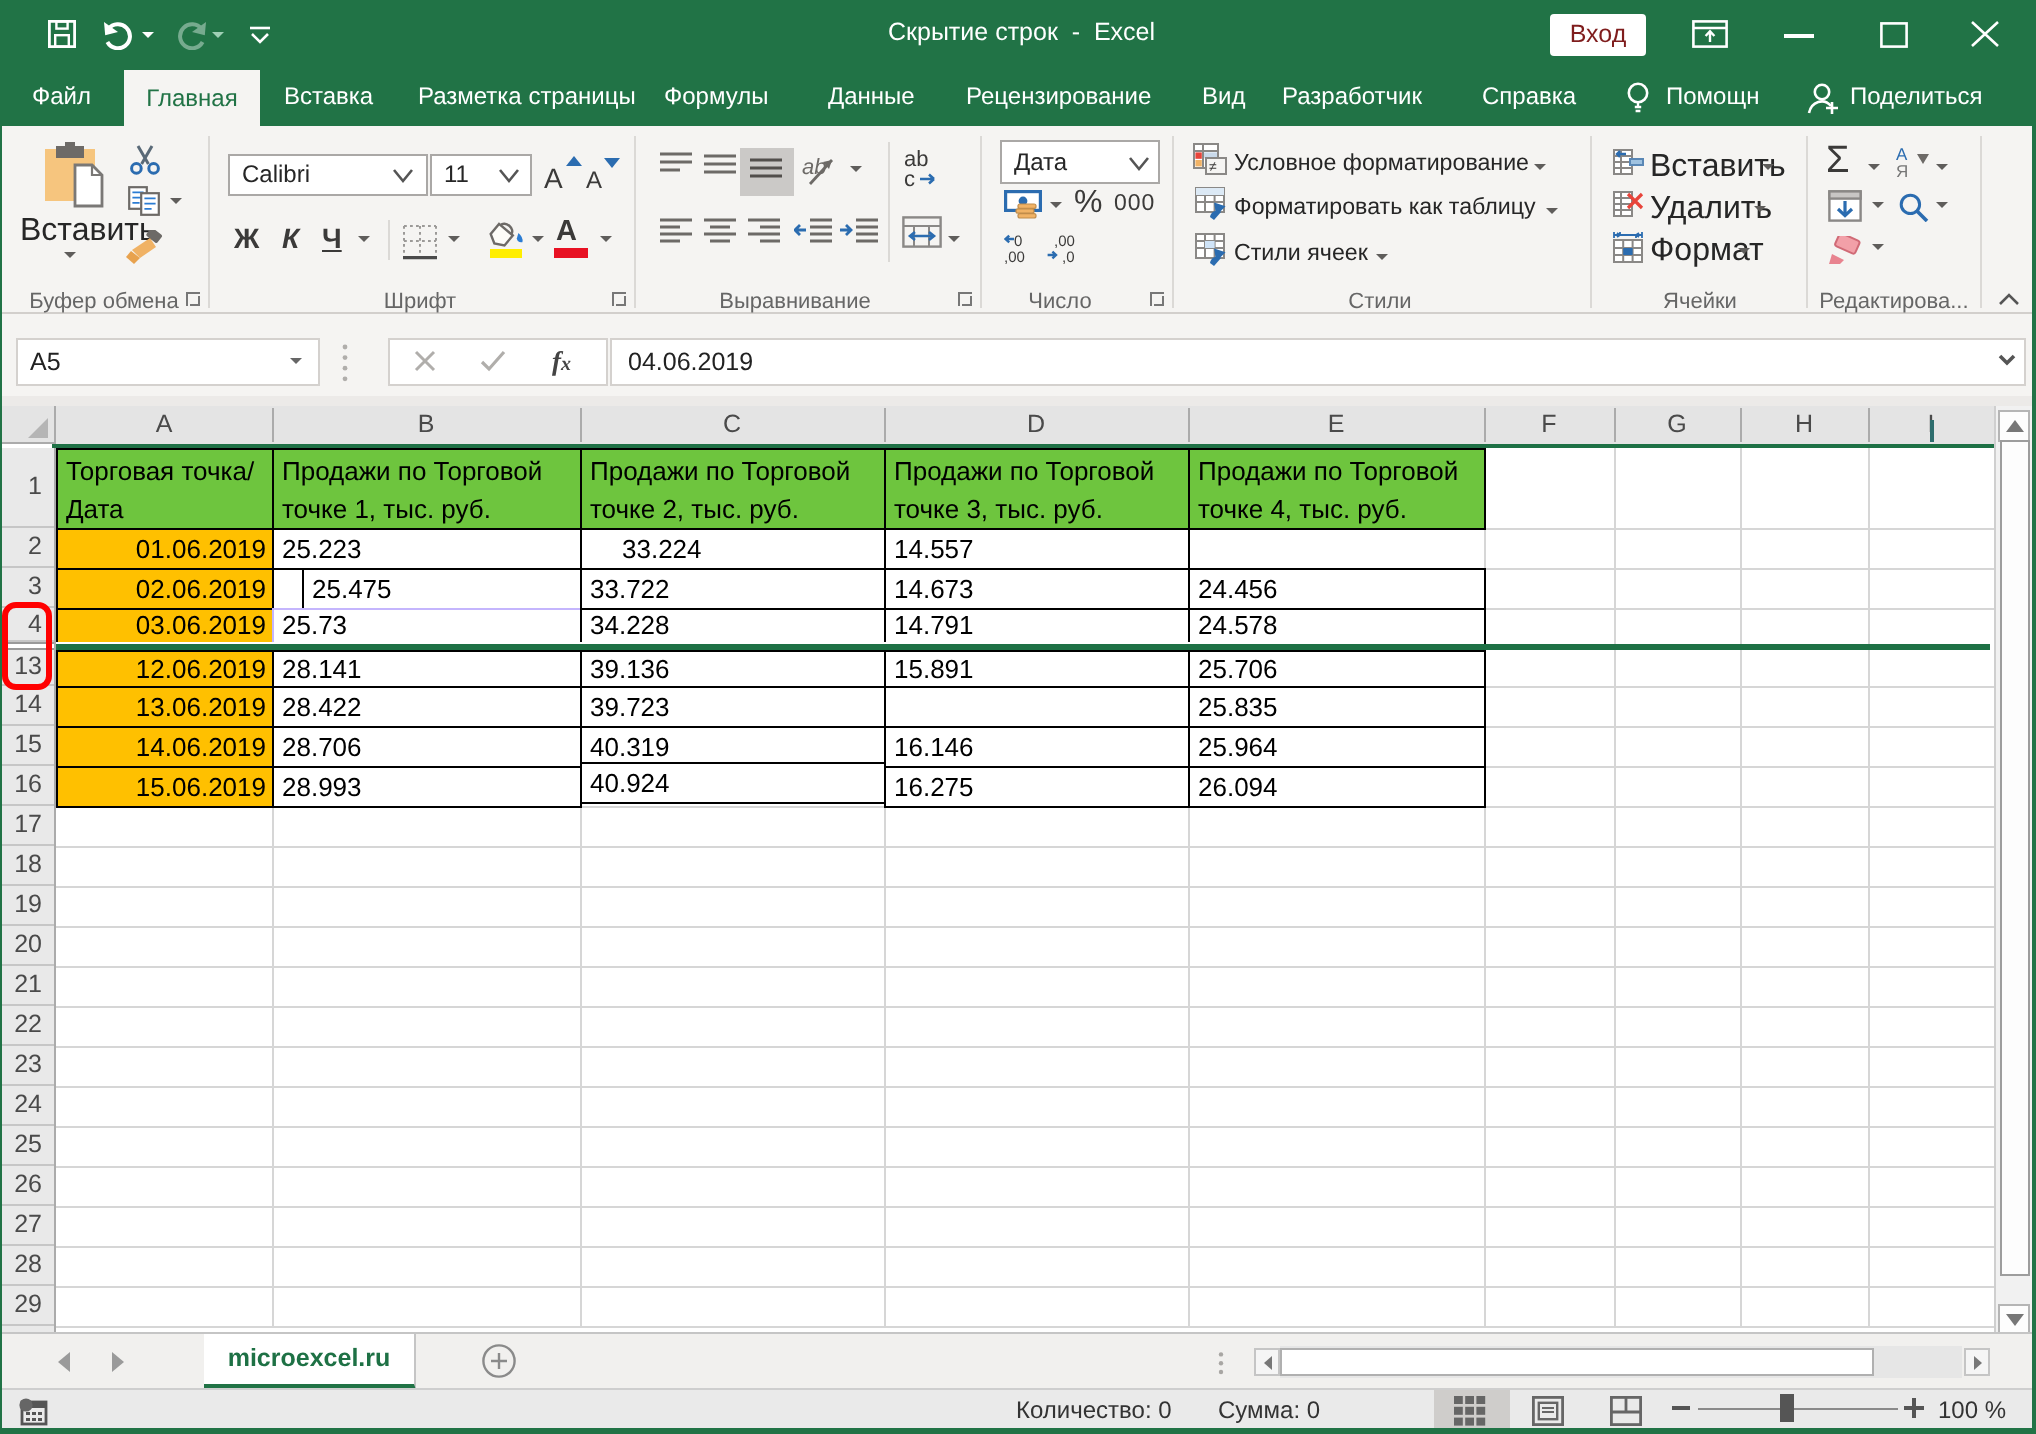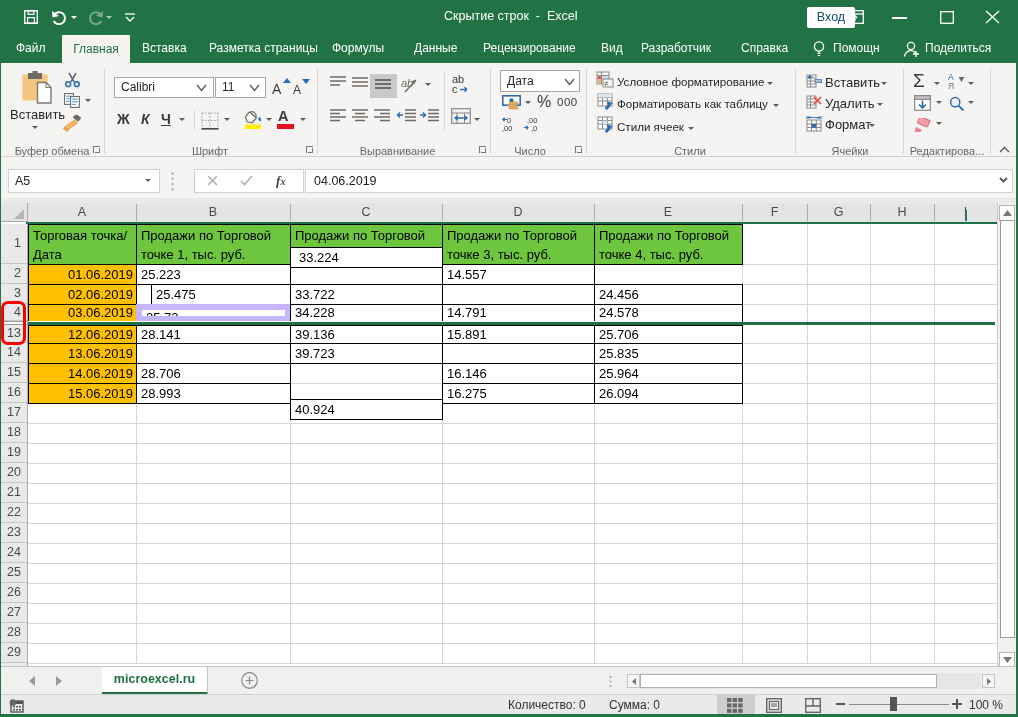--- a/index.html
+++ b/index.html
@@ -7,27 +7,27 @@
 body { font-family:"Liberation Sans", sans-serif; position:relative; background:#fff; }
 .abs { position:absolute; }
 #app { position:absolute; left:0; top:0; width:1018px; height:717px; }
 
 
 #titlebar { left:0; top:0; width:1018px; height:35px; background:#217346; }
 #tabrow { left:0; top:35px; width:1018px; height:28px; background:#217346; }
 .tabtxt { position:absolute; top:6px; color:#fff; font-size:12px; white-space:nowrap; }
 #tab-active { position:absolute; left:62px; top:0; width:68px; height:28px; background:#f5f4f2; color:#217346; font-size:12px; text-align:center; line-height:28px; }
 #wintitle { position:absolute; top:9px; left:444px; width:130px; color:#fff; font-size:12.5px; text-align:center; white-space:nowrap; }
-#vhod { position:absolute; left:775px; top:7px; width:48px; height:21px; background:#fff; border-radius:2px; color:#0c4a6e; font-size:12.5px; text-align:center; line-height:21px;margin-left:32px; }
+#vhod { position:absolute; left:775px; top:7px; width:48px; height:21px; background:#fff; border-radius:2px; color:#7f1d1d; font-size:12.5px; text-align:center; line-height:21px; }
 
 
 #ribbon { left:0; top:63px; width:1018px; height:94px; background:#f5f4f2; border-bottom:1px solid #d2cfcc; }
 .gsep { position:absolute; top:5px; height:86px; width:1px; background:#dbd9d6; }
 .glabel { position:absolute; top:82px; font-size:11px; color:#666; white-space:nowrap; text-align:center; }
-.rtxt { position:absolute; font-size:13px; color:#262626; white-space:nowrap; }
+.rtxt { position:absolute; font-size:16px; color:#262626; white-space:nowrap; }
 .dlaunch { position:absolute; top:83px; width:7px; height:7px; border-left:1px solid #777; border-top:1px solid #777; }
 .dlaunch:after { content:""; position:absolute; left:1px; top:1px; width:4px; height:4px; border-right:1px solid #777; border-bottom:1px solid #777; }
 .combo { position:absolute; background:#fff; border:1px solid #aaa8a6; font-size:12px; color:#262626; }
 .darr { position:absolute; width:0; height:0; border-left:3px solid transparent; border-right:3px solid transparent; border-top:3.5px solid #5f5d5b; }
 
 
 #fbar { left:0; top:157px; width:1018px; height:41px; background:#f5f4f2; }
 #namebox { position:absolute; left:8px; top:12px; width:152px; height:24px; background:#fff; border:1px solid #d4d1ce; font-size:12.5px; color:#222; line-height:22px; padding-left:6px; }
 #fxbox { position:absolute; left:194px; top:12px; width:110px; height:24px; background:#fff; border:1px solid #d4d1ce; }
 #ftext { position:absolute; left:305px; top:12px; width:708px; height:24px; background:#fff; border:1px solid #d4d1ce; font-size:12.5px; color:#222; line-height:22px; padding-left:8px; }
@@ -466,46 +466,49 @@
   <div class="gridh" style="top:420px"></div>
   <div class="gridh" style="top:440px"></div>
   <div class="gridh" style="top:460px"></div>
   <div class="cell" style="left:28px;top:21px;width:109px;height:41px;background:#6ec53e;border:1px solid #000;padding:2px 0 0 4px;line-height:18.5px">Торговая точка/<br>Дата</div>
   <div class="cell" style="left:136px;top:21px;width:155px;height:41px;background:#6ec53e;border:1px solid #000;padding:2px 0 0 4px;line-height:18.5px">Продажи по Торговой<br>точке 1, тыс. руб.</div>
   <div class="cell" style="left:290px;top:21px;width:153px;height:41px;background:#6ec53e;border:1px solid #000;padding:2px 0 0 4px;line-height:18.5px">Продажи по Торговой<br>точке 2, тыс. руб.</div>
   <div class="cell" style="left:442px;top:21px;width:153px;height:41px;background:#6ec53e;border:1px solid #000;padding:2px 0 0 4px;line-height:18.5px">Продажи по Торговой<br>точке 3, тыс. руб.</div>
   <div class="cell" style="left:594px;top:21px;width:149px;height:41px;background:#6ec53e;border:1px solid #000;padding:2px 0 0 4px;line-height:18.5px">Продажи по Торговой<br>точке 4, тыс. руб.</div>
   <div class="cell" style="left:28px;top:61px;width:109px;height:21px;border:1px solid #000;line-height:19px;background:#ffc000;text-align:right;padding-right:3px">01.06.2019</div>
   <div class="cell" style="left:136px;top:61px;width:155px;height:21px;border:1px solid #000;line-height:19px;background:#fff;padding-left:4px">25.223</div>
-  <div class="cell" style="left:290px;top:44px;width:153px;height:21px;border:1px solid #000;line-height:19px;background:#fff;padding-left:8px">33.224</div>
+  <div class="cell" style="left:290px;top:61px;width:153px;height:21px;border:1px solid #000;line-height:19px;background:#fff;padding-left:20px">33.224</div>
   <div class="cell" style="left:442px;top:61px;width:153px;height:21px;border:1px solid #000;line-height:19px;background:#fff;padding-left:4px">14.557</div>
   <div class="cell" style="left:28px;top:81px;width:109px;height:21px;border:1px solid #000;line-height:19px;background:#ffc000;text-align:right;padding-right:3px">02.06.2019</div>
   <div class="cell" style="left:151px;top:81px;width:155px;height:21px;border:1px solid #000;line-height:19px;background:#fff;padding-left:4px">25.475</div>
   <div class="cell" style="left:290px;top:81px;width:153px;height:21px;border:1px solid #000;line-height:19px;background:#fff;padding-left:4px">33.722</div>
+  <div class="cell" style="left:442px;top:81px;width:153px;height:21px;border:1px solid #000;line-height:19px;background:#fff;padding-left:4px">14.673</div>
   <div class="cell" style="left:594px;top:81px;width:149px;height:21px;border:1px solid #000;line-height:19px;background:#fff;padding-left:4px">24.456</div>
   <div class="cell" style="left:28px;top:101px;width:109px;height:18px;border:1px solid #000;line-height:16px;background:#ffc000;text-align:right;padding-right:3px">03.06.2019</div>
-  <div class="cell" style="left:136px;top:101px;width:155px;height:18px;border:6px solid #c4b5fd;line-height:16px;background:#fff;padding-left:4px">25.73</div>
+  <div class="cell" style="left:136px;top:101px;width:155px;height:18px;border:1px solid #c4b5fd;line-height:16px;background:#fff;padding-left:4px">25.73</div>
   <div class="cell" style="left:290px;top:101px;width:153px;height:18px;border:1px solid #000;line-height:16px;background:#fff;padding-left:4px">34.228</div>
   <div class="cell" style="left:442px;top:101px;width:153px;height:18px;border:1px solid #000;line-height:16px;background:#fff;padding-left:4px">14.791</div>
   <div class="cell" style="left:594px;top:101px;width:149px;height:18px;border:1px solid #000;line-height:16px;background:#fff;padding-left:4px">24.578</div>
   <div class="cell" style="left:28px;top:122px;width:109px;height:19px;border:1px solid #000;line-height:17px;background:#ffc000;text-align:right;padding-right:3px">12.06.2019</div>
   <div class="cell" style="left:136px;top:122px;width:155px;height:19px;border:1px solid #000;line-height:17px;background:#fff;padding-left:4px">28.141</div>
   <div class="cell" style="left:290px;top:122px;width:153px;height:19px;border:1px solid #000;line-height:17px;background:#fff;padding-left:4px">39.136</div>
   <div class="cell" style="left:442px;top:122px;width:153px;height:19px;border:1px solid #000;line-height:17px;background:#fff;padding-left:4px">15.891</div>
   <div class="cell" style="left:594px;top:122px;width:149px;height:19px;border:1px solid #000;line-height:17px;background:#fff;padding-left:4px">25.706</div>
   <div class="cell" style="left:28px;top:140px;width:109px;height:21px;border:1px solid #000;line-height:19px;background:#ffc000;text-align:right;padding-right:3px">13.06.2019</div>
+  <div class="cell" style="left:136px;top:140px;width:155px;height:21px;border:1px solid #000;line-height:19px;background:#fff;padding-left:4px">28.422</div>
   <div class="cell" style="left:290px;top:140px;width:153px;height:21px;border:1px solid #000;line-height:19px;background:#fff;padding-left:4px">39.723</div>
   <div class="cell" style="left:594px;top:140px;width:149px;height:21px;border:1px solid #000;line-height:19px;background:#fff;padding-left:4px">25.835</div>
   <div class="cell" style="left:28px;top:160px;width:109px;height:21px;border:1px solid #000;line-height:19px;background:#ffc000;text-align:right;padding-right:3px">14.06.2019</div>
   <div class="cell" style="left:136px;top:160px;width:155px;height:21px;border:1px solid #000;line-height:19px;background:#fff;padding-left:4px">28.706</div>
+  <div class="cell" style="left:290px;top:160px;width:153px;height:21px;border:1px solid #000;line-height:19px;background:#fff;padding-left:4px">40.319</div>
   <div class="cell" style="left:442px;top:160px;width:153px;height:21px;border:1px solid #000;line-height:19px;background:#fff;padding-left:4px">16.146</div>
   <div class="cell" style="left:594px;top:160px;width:149px;height:21px;border:1px solid #000;line-height:19px;background:#fff;padding-left:4px">25.964</div>
   <div class="cell" style="left:28px;top:180px;width:109px;height:21px;border:1px solid #000;line-height:19px;background:#ffc000;text-align:right;padding-right:3px">15.06.2019</div>
   <div class="cell" style="left:136px;top:180px;width:155px;height:21px;border:1px solid #000;line-height:19px;background:#fff;padding-left:4px">28.993</div>
-  <div class="cell" style="left:290px;top:196px;width:153px;height:21px;border:1px solid #000;line-height:19px;background:#fff;padding-left:4px">40.924</div>
+  <div class="cell" style="left:290px;top:178px;width:153px;height:21px;border:1px solid #000;line-height:19px;background:#fff;padding-left:4px">40.924</div>
   <div class="cell" style="left:442px;top:180px;width:153px;height:21px;border:1px solid #000;line-height:19px;background:#fff;padding-left:4px">16.275</div>
   <div class="cell" style="left:594px;top:180px;width:149px;height:21px;border:1px solid #000;line-height:19px;background:#fff;padding-left:4px">26.094</div>
   <div class="abs" style="left:28px;top:118px;width:714px;height:4px;background:#fff"></div>
   <div class="abs" style="left:28px;top:119px;width:967px;height:2.5px;background:#1e7145"></div>
   <div class="abs" style="left:1px;top:98px;width:25px;height:44px;border:3px solid #f00;border-radius:7px"></div>
   <div class="abs" style="left:997px;top:0;width:21px;height:463px;background:#f1f1f1;border-left:1px solid #cfcfcf"></div>
   <div class="abs" style="left:999px;top:2px;width:16px;height:16px;background:#fdfdfd;border:1px solid #b5b5b5"></div>
       <svg class="svgi" style="left:1003px;top:7px" width="9" height="6" viewBox="0 0 9 6">
         <path d="M4.5 0 L9 6 L0 6 z" fill="#777"></path>
       </svg>

